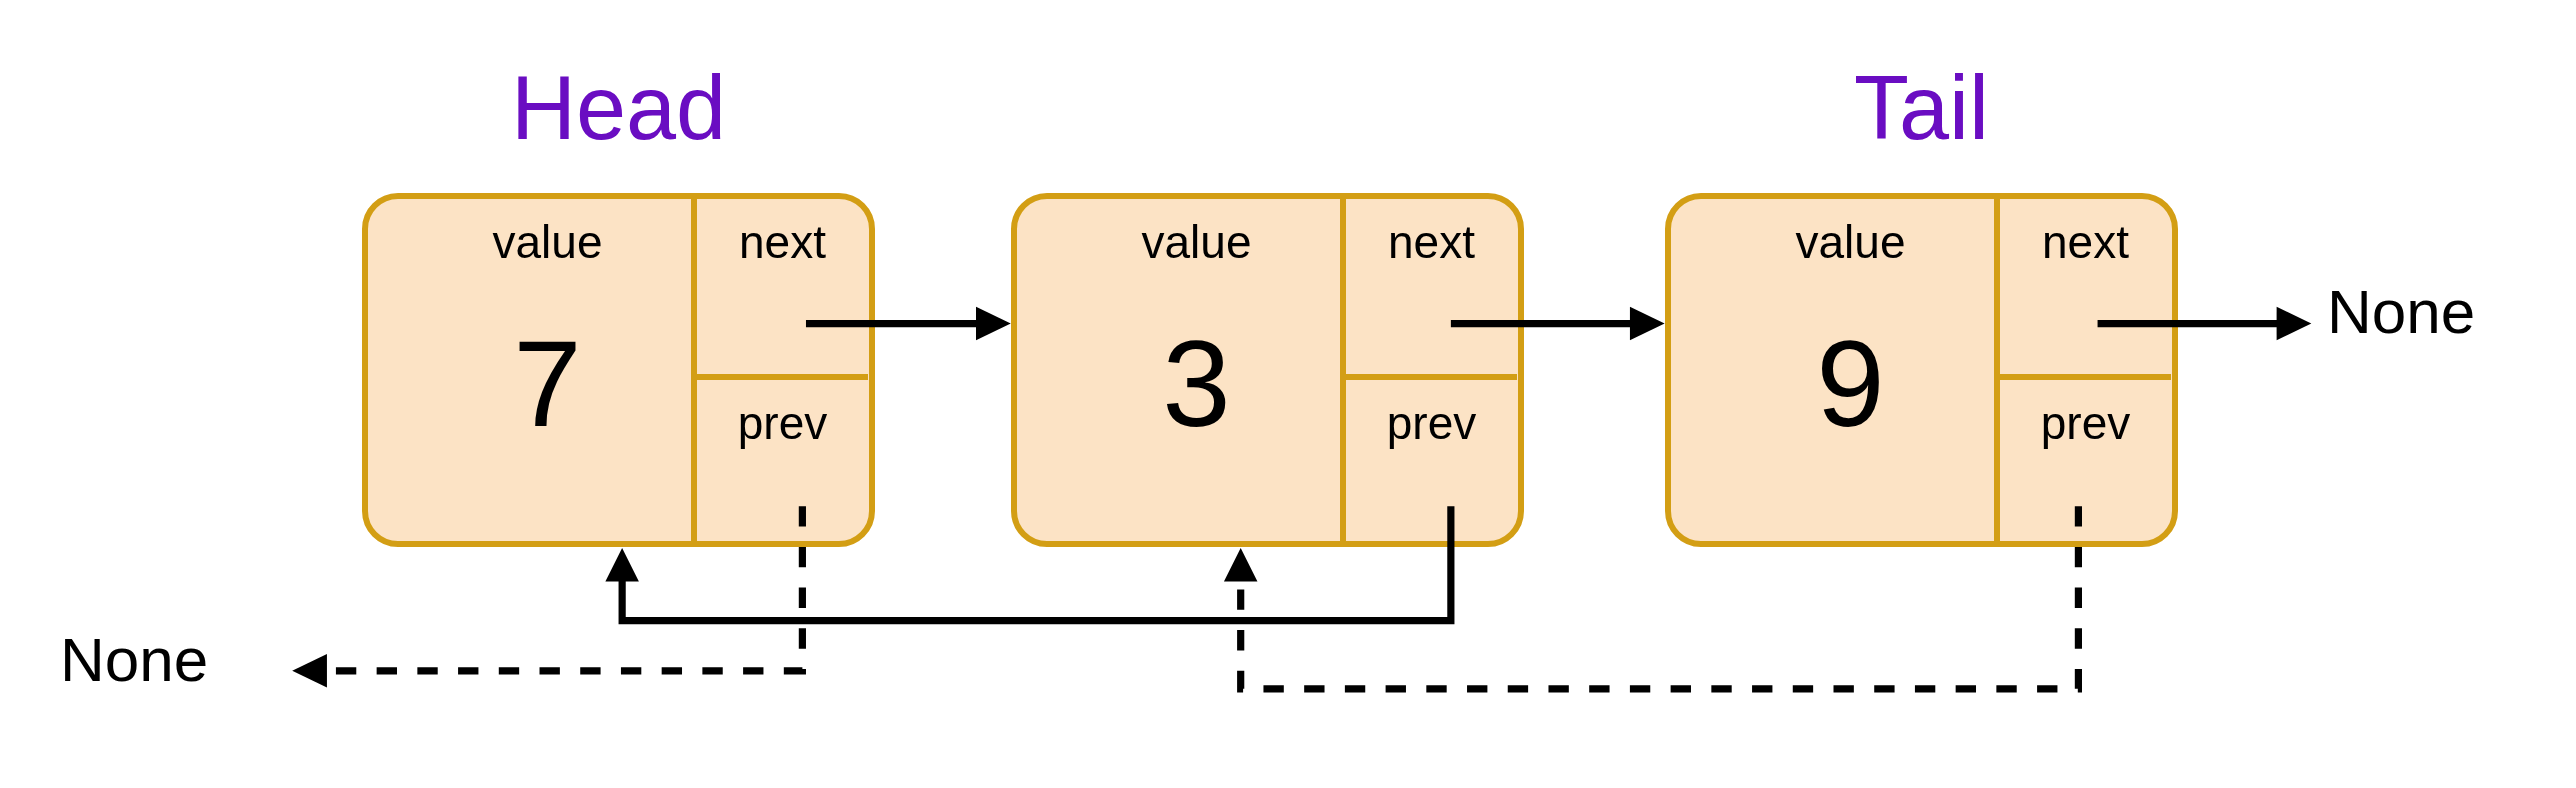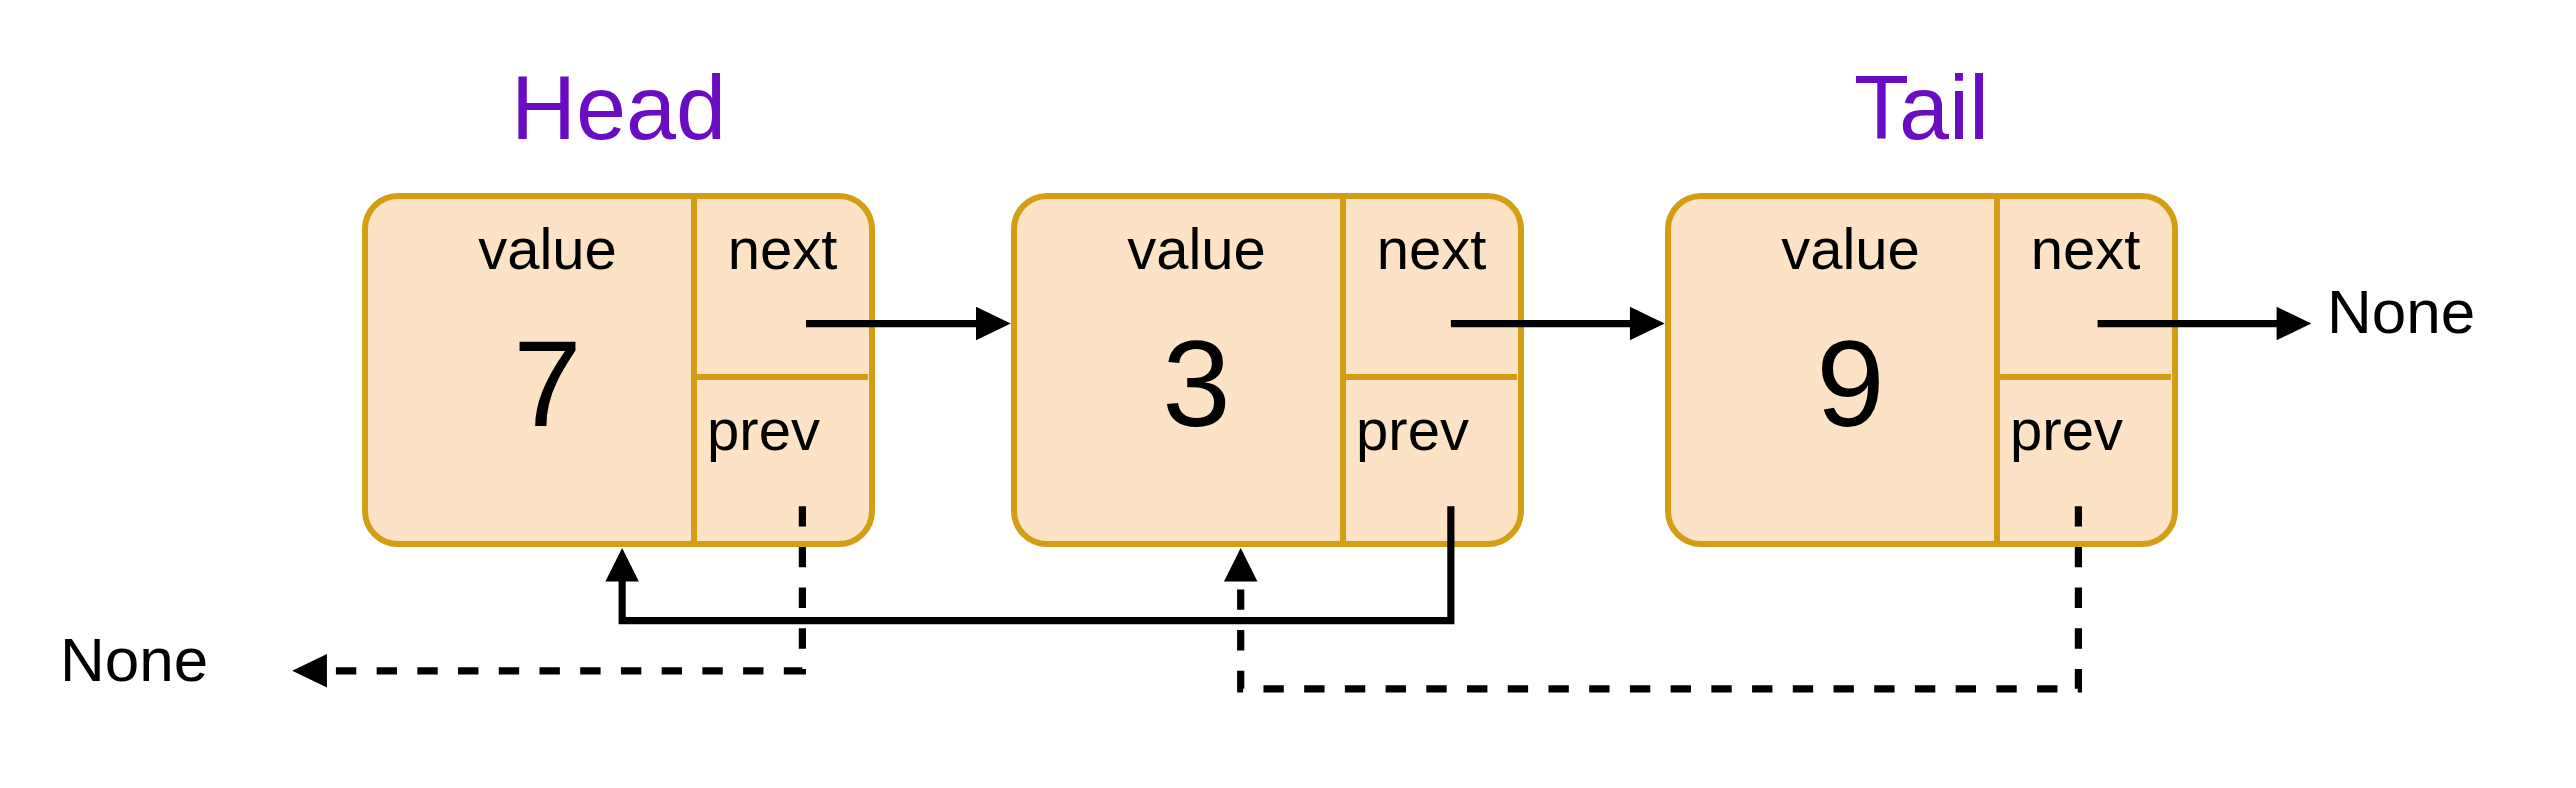--- a/index.html
+++ b/index.html
@@ -37,25 +37,25 @@
     background:var(--node-border,#D39E14);
   }
   .hdivider{
     position:absolute;left:323px;top:175px;
     width:177px;height:6px;
     background:var(--node-border,#D39E14);
   }
   .cell{position:absolute;}
   .value-cell{left:0;top:0;width:359px;height:343px;}
   .next-cell{left:329px;top:0;width:171px;height:134px;}
-  .prev-cell{left:310px;top:181px;width:171px;height:161px;}
+  .prev-cell{left:329px;top:181px;width:171px;height:161px;}
   .field-label{
     position:absolute;top:18px;left:0;right:0;
     text-align:center;
-    font-size:58px;line-height:1.1;
+    font-size:46px;line-height:1.1;
     color:#000;
   }
   .value-number{
     position:absolute;top:123px;left:0;right:0;
     text-align:center;
     font-size:123px;line-height:1;
     color:#000;
   }
   .none-label{
     position:absolute;

